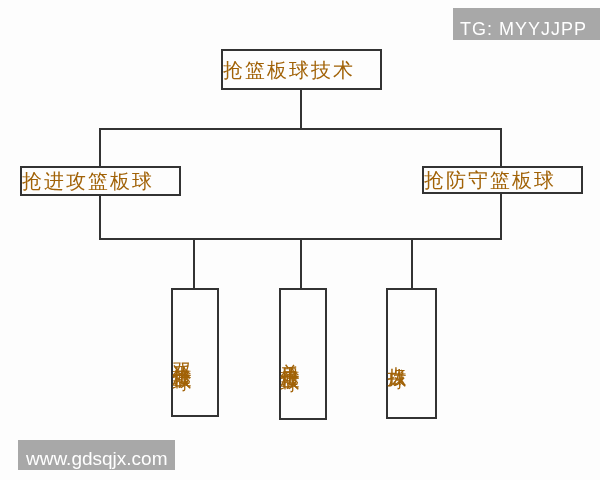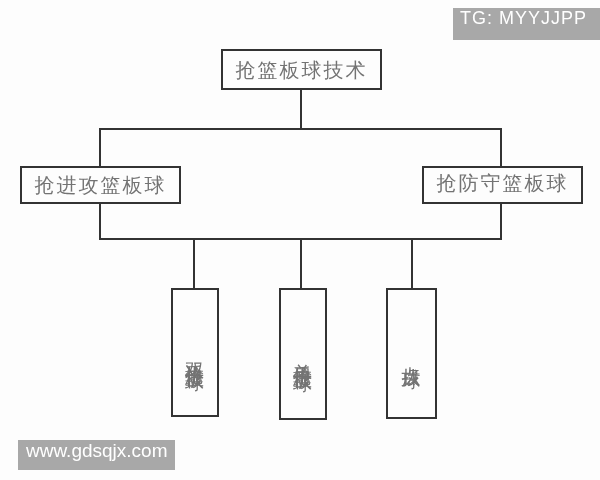--- a/index.html
+++ b/index.html
@@ -18,61 +18,61 @@
   
   .line {
     position: absolute;
     background: #333333;
   }
   
   .node {
     position: absolute;
     border: 2px solid #333333;
     background: #fdfdfd;
-    color: #737373;
+    color: #a16207;
     display: flex;
     align-items: center;
-    justify-content: center;
+    justify-content: flex-start;
     font-size: 20px;
     letter-spacing: 2px;
     line-height: 1;
   }
   .node.vertical span {
     writing-mode: vertical-rl;
     text-orientation: upright;
     letter-spacing: 2px;
     font-size: 19px;
   }
   
   .watermark {
     position: absolute;
     background: #a8a8a8;
     color: #ffffff;
     font-family: "Liberation Sans", sans-serif;
     display: flex;
-    align-items: flex-start;
+    align-items: flex-end;
   }
   .wm-tg {
     left: 453px; top: 8px;
     width: 147px; height: 32px;
     font-size: 18px;
     padding-left: 7px;
     letter-spacing: 1px;
   }
   .wm-site {
     left: 10px; top: 440px;
     width: 157px; height: 30px;
     font-size: 19px;
     padding-left: 8px;
     margin-left: 8px;
   }
   
   .root-node   { left: 221px; top: 49px;  width: 161px; height: 41px; }
-  .left-node   { left: 20px;  top: 166px; width: 161px; height: 38px; }
-  .right-node  { left: 422px; top: 166px; width: 161px; height: 38px; font-family: Liberation Mono, monospace; }
+  .left-node   { left: 20px;  top: 166px; width: 161px; height: 30px; }
+  .right-node  { left: 422px; top: 166px; width: 161px; height: 28px; }
   .vbox-a      { left: 171px; top: 288px; width: 48px;  height: 129px; }
   .vbox-b      { left: 279px; top: 288px; width: 48px;  height: 132px; }
   .vbox-c      { left: 386px; top: 288px; width: 51px;  height: 131px; }
   
   .l-root-down    { left: 300px; top: 90px;  width: 2px;   height: 38px; }
   .l-h-upper      { left: 99px;  top: 128px; width: 403px; height: 2px; }
   .l-v-left       { left: 99px;  top: 128px; width: 2px;   height: 112px; }
   .l-v-right      { left: 500px; top: 128px; width: 2px;   height: 112px; }
   .l-h-lower      { left: 99px;  top: 238px; width: 403px; height: 2px; }
   .l-drop-a       { left: 193px; top: 240px; width: 2px;   height: 48px; }

